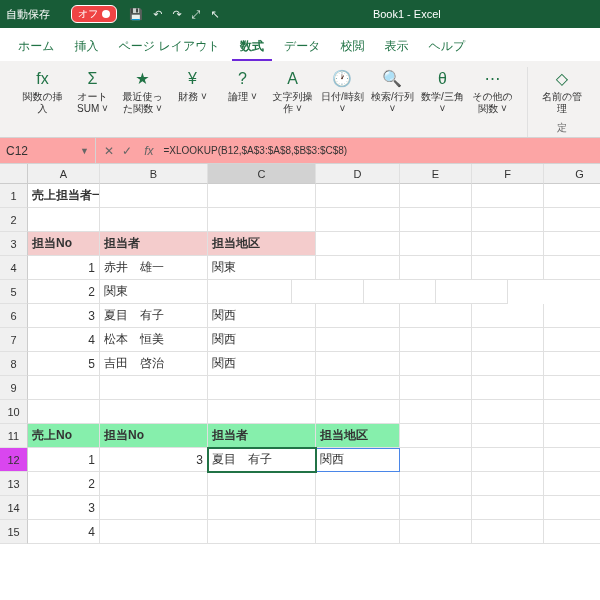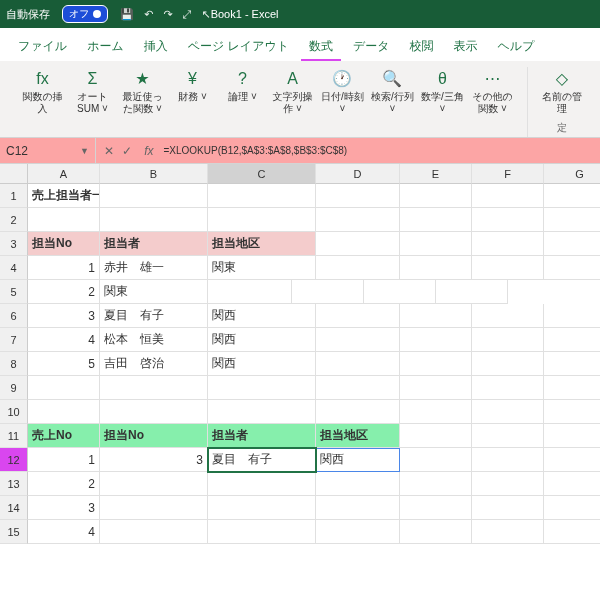--- a/index.html
+++ b/index.html
@@ -1,26 +1,26 @@
 <!DOCTYPE html>
 <html><head>
 <meta charset="utf-8">
 <style>
 *{box-sizing:border-box;margin:0;padding:0;font-family:"Meiryo UI","Yu Gothic UI",sans-serif}
 body{background:#fff;font-size:12px;color:#333;width:600px;height:600px;overflow:hidden}
 .titlebar{background:#185c37;color:#fff;height:28px;display:flex;align-items:center;padding:0 6px;font-size:11px}
-.titlebar .autosave{display:flex;align-items:center;gap:12px}
-.titlebar .oval{display:inline-flex;align-items:center;border:1px solid #fff;border-radius:6px;padding:1px 6px;font-size:10px;background:#1d4ed8}
+.titlebar .autosave{display:flex;align-items:center;gap:21px}
+.titlebar .oval{display:inline-flex;align-items:center;border:1px solid #fff;border-radius:6px;padding:1px 6px;font-size:10px;background:#ef4444}
 .titlebar .oval .dot{width:8px;height:8px;background:#fff;border-radius:50%;margin-left:4px}
 .titlebar .qat{display:flex;gap:10px;margin-left:12px;align-items:center}
 .titlebar .qat span{opacity:.9}
-.titlebar .title{flex:1;text-align:left}
+.titlebar .title{flex:1;text-align:center}
 .tabs{display:flex;gap:4px;padding:6px 10px 0;background:#fff;border-bottom:none}
 .tab{padding:4px 8px;font-size:12px;color:#217346;cursor:pointer}
-.tab.active{border-bottom:2px solid #d946ef;font-weight:normal}
+.tab.active{border-bottom:2px solid #6d28d9;font-weight:bold}
 .ribbon{background:#f3f2f1;border-bottom:1px solid #d4d4d4;padding:6px 8px 0;display:flex;gap:4px}
 .rgroup{display:flex;flex-direction:column;align-items:center;padding:0 6px;border-right:1px solid #e0e0e0}
 .rgroup:last-child{border-right:none}
 .ricons{display:flex;gap:2px}
 .ritem{display:flex;flex-direction:column;align-items:center;width:48px;padding:2px;font-size:10px;text-align:center;line-height:1.2;cursor:pointer}
 .ritem .ic{width:20px;height:20px;margin-bottom:2px;display:flex;align-items:center;justify-content:center;font-size:16px;color:#217346}
 .ritem .lbl{min-height:24px}
 .rlabel{font-size:10px;color:#666;padding:4px 0 2px;text-align:center;width:100%}
 .namebox-row{display:flex;align-items:center;border-bottom:1px solid #d4d4d4;height:26px;background:#fca5a5}
 .namebox{width:96px;padding:2px 6px;border-right:1px solid #d4d4d4;height:100%;display:flex;align-items:center;justify-content:space-between}
@@ -62,21 +62,20 @@
     <span>💾</span>
     <span>↶</span>
     <span>↷</span>
     <span>⤢</span>
     <span>↖</span>
   </div>
   <div class="title">Book1 - Excel</div>
 </div>
 
 <div class="tabs" id="tabs">
-    <div class="tab">ファイル</div>
     <div class="tab">ホーム</div>
     <div class="tab">挿入</div>
     <div class="tab">ページ レイアウト</div>
     <div class="tab active">数式</div>
     <div class="tab">データ</div>
     <div class="tab">校閲</div>
     <div class="tab">表示</div>
     <div class="tab">ヘルプ</div>
   </div>
 

